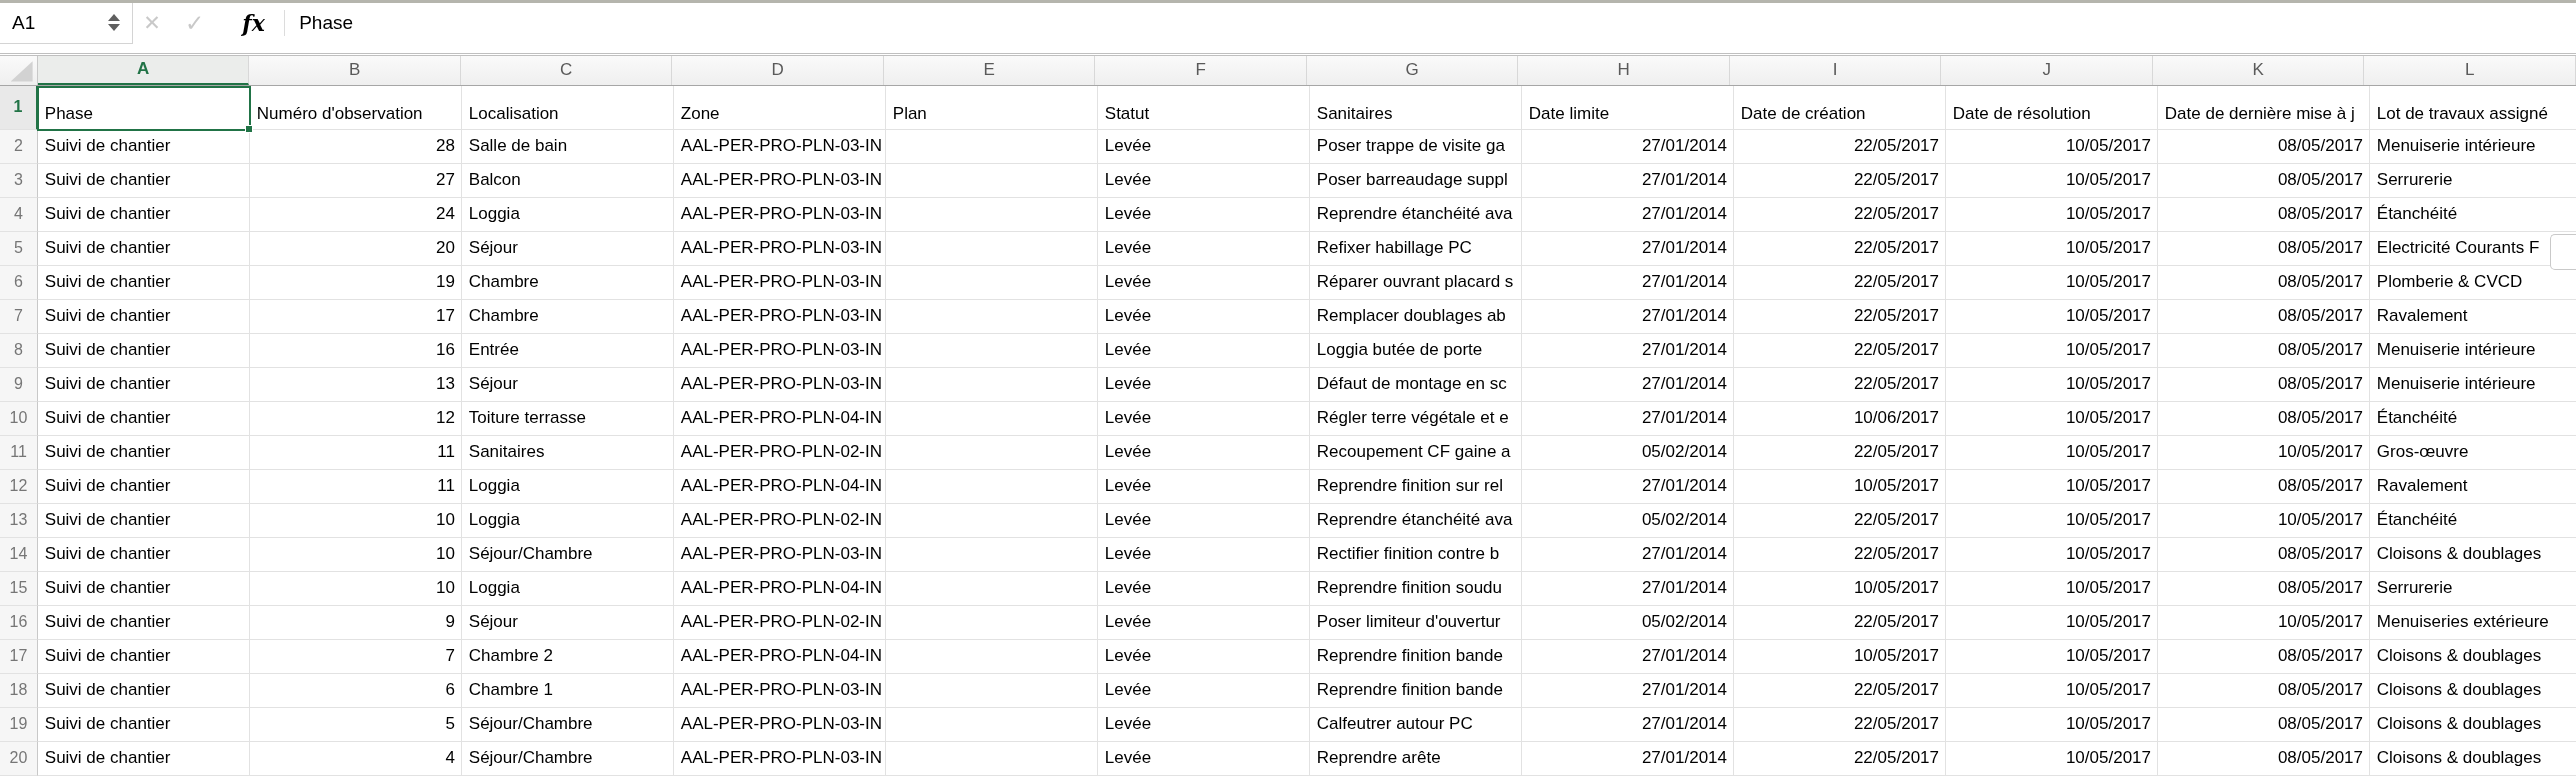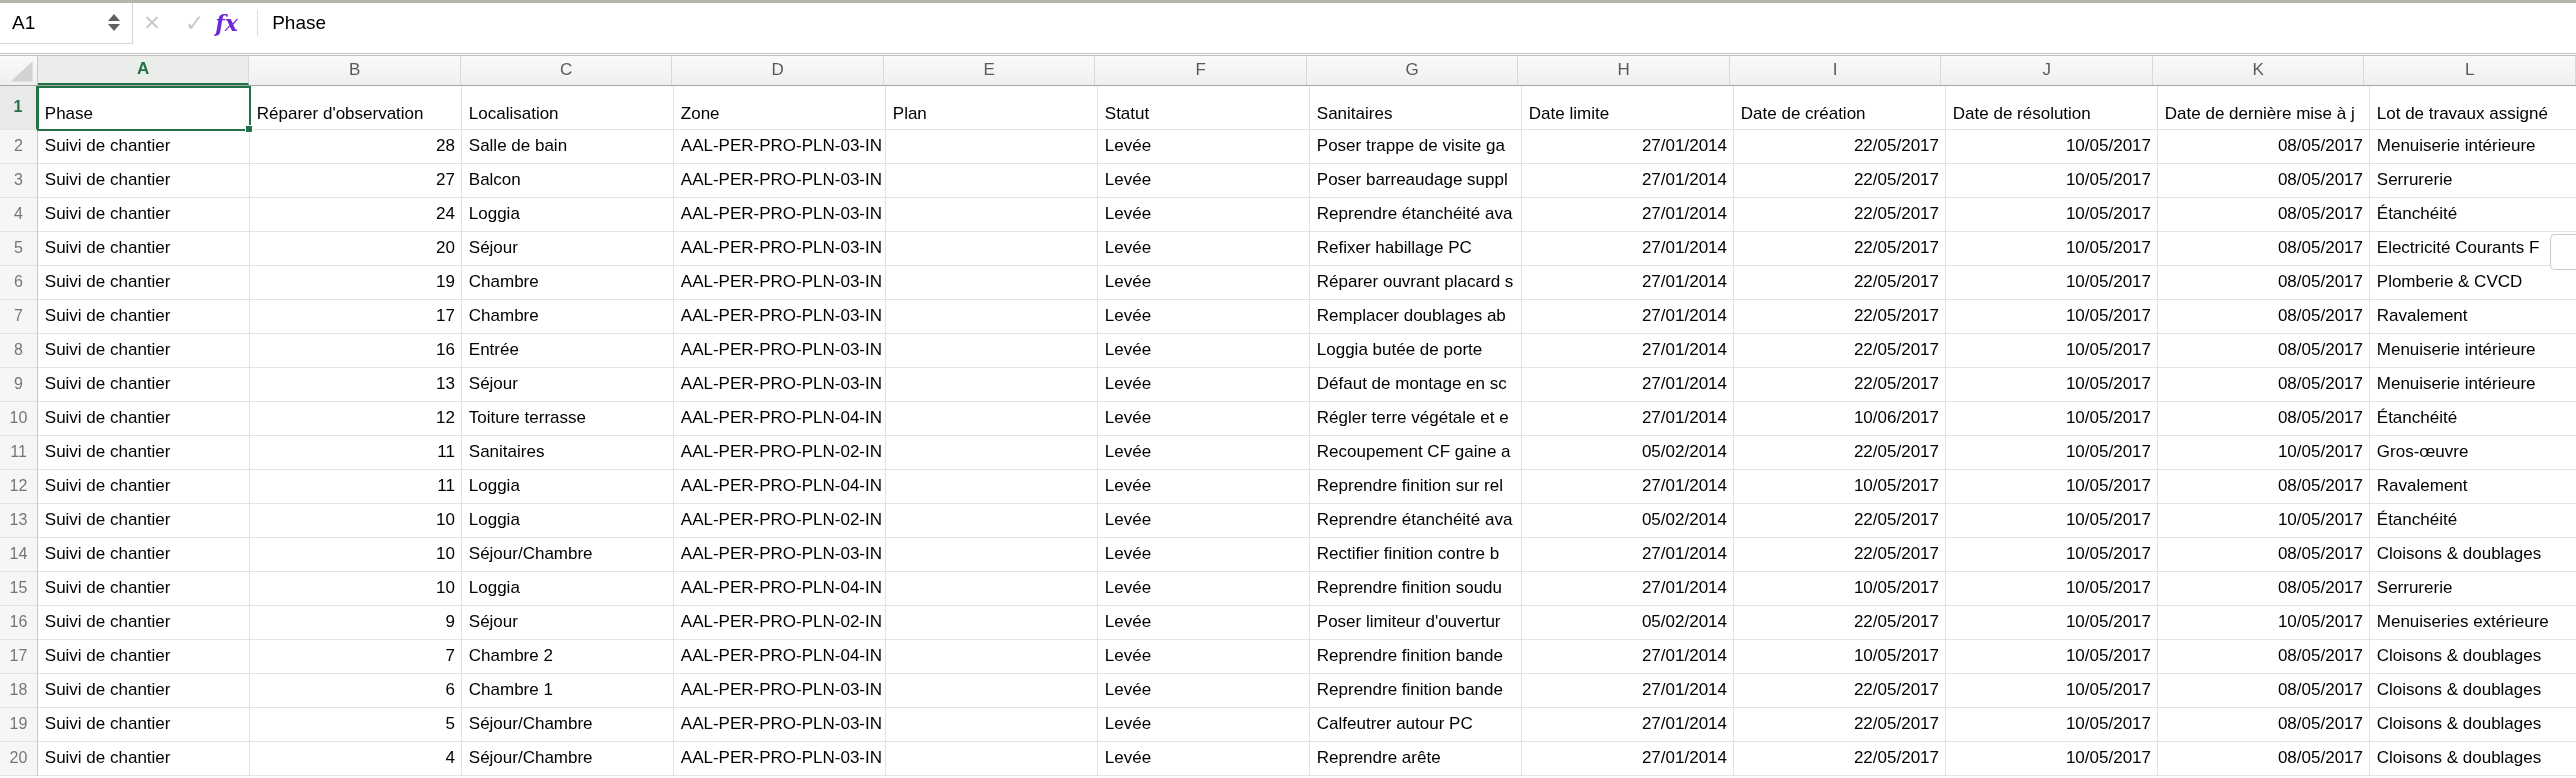--- a/index.html
+++ b/index.html
@@ -21,21 +21,21 @@
     display:flex;align-items:center;background:#fff;}
   .name-box .nb-text{font-size:19px;color:#000;padding-left:12px;flex:1;}
   .stepper{display:flex;flex-direction:column;align-items:center;gap:2.6px;margin-right:12px;}
   .stepper .tri{width:0;height:0;border-left:6px solid transparent;border-right:6px solid transparent;}
   .tri-up{border-bottom:7.7px solid #5f5f5f;}
   .tri-down{border-top:7.7px solid #5f5f5f;}
   .fb-icons{position:absolute;left:128px;top:0;height:41px;display:flex;align-items:center;}
   .icon-x{font-size:21px;color:var(--disabled-icon);margin-left:15.3px;font-weight:700;}
   .icon-check{font-size:23px;color:var(--disabled-icon);margin-left:24px;font-weight:700;}
   .icon-fx{font-family:"DejaVu Serif","Liberation Serif",serif;font-style:italic;font-weight:600;
-    font-size:22px;color:#6d28d9;margin-left:11px;}
+    font-size:22px;color:#000000;margin-left:38px;}
   .fb-divider{width:0.9px;height:25.6px;background:#dcdcdc;margin-left:19px;}
   .fb-content{font-size:19px;color:#000;margin-left:14.5px;white-space:nowrap;}
   .fb-separator{height:3.4px;background:#fff;border-top:0.9px solid #bfbfbf;border-bottom:0.9px solid #bfbfbf;}
   
   .sheet{position:relative;height:722px;overflow:hidden;background:#fff;}
   .col-headers{display:flex;height:30px;border-bottom:0.9px solid #a6a6a6;background:#f5f5f5;}
   .corner{width:38px;height:100%;position:relative;border-right:0.9px solid #c8c8c8;
     background:linear-gradient(#fafafa,#efefef);}
   .corner .ctri{position:absolute;right:4.3px;bottom:3.4px;width:22px;height:20.4px;
     background:#d2d2d2;clip-path:polygon(100% 0,100% 100%,0 100%);}
@@ -103,21 +103,21 @@
       <div class="col-h">H</div>
       <div class="col-h">I</div>
       <div class="col-h">J</div>
       <div class="col-h">K</div>
       <div class="col-h">L</div>
     </div>
   <div class="grid-rows" id="gridRows">
       <div class="srow r1">
         <div class="row-h sel">1</div>
         <div class="cell al">Phase</div>
-        <div class="cell al">Réparer d'observation</div>
+        <div class="cell al">Numéro d'observation</div>
         <div class="cell al">Localisation</div>
         <div class="cell al">Zone</div>
         <div class="cell al">Plan</div>
         <div class="cell al">Statut</div>
         <div class="cell al">Sanitaires</div>
         <div class="cell al">Date limite</div>
         <div class="cell al">Date de création</div>
         <div class="cell al">Date de résolution</div>
         <div class="cell al">Date de dernière mise à j</div>
         <div class="cell al">Lot de travaux assigné</div>

